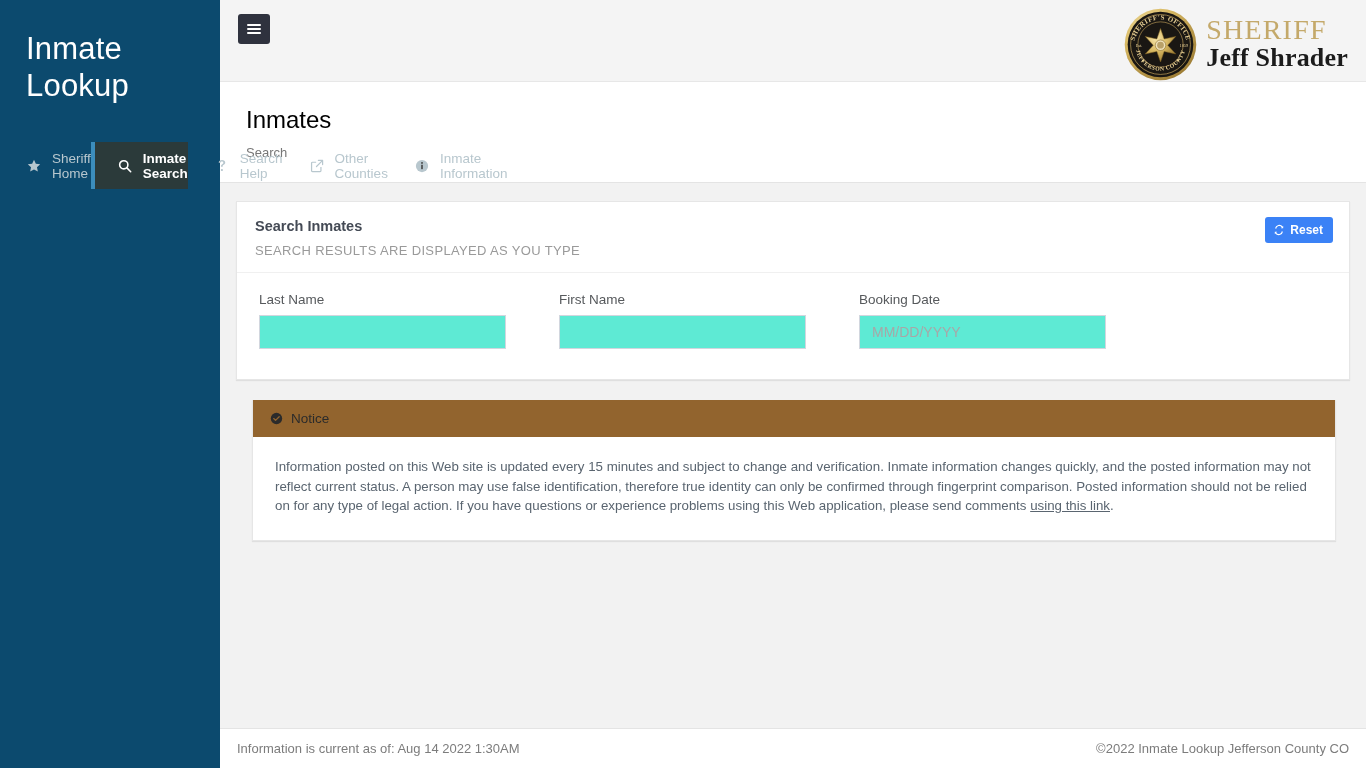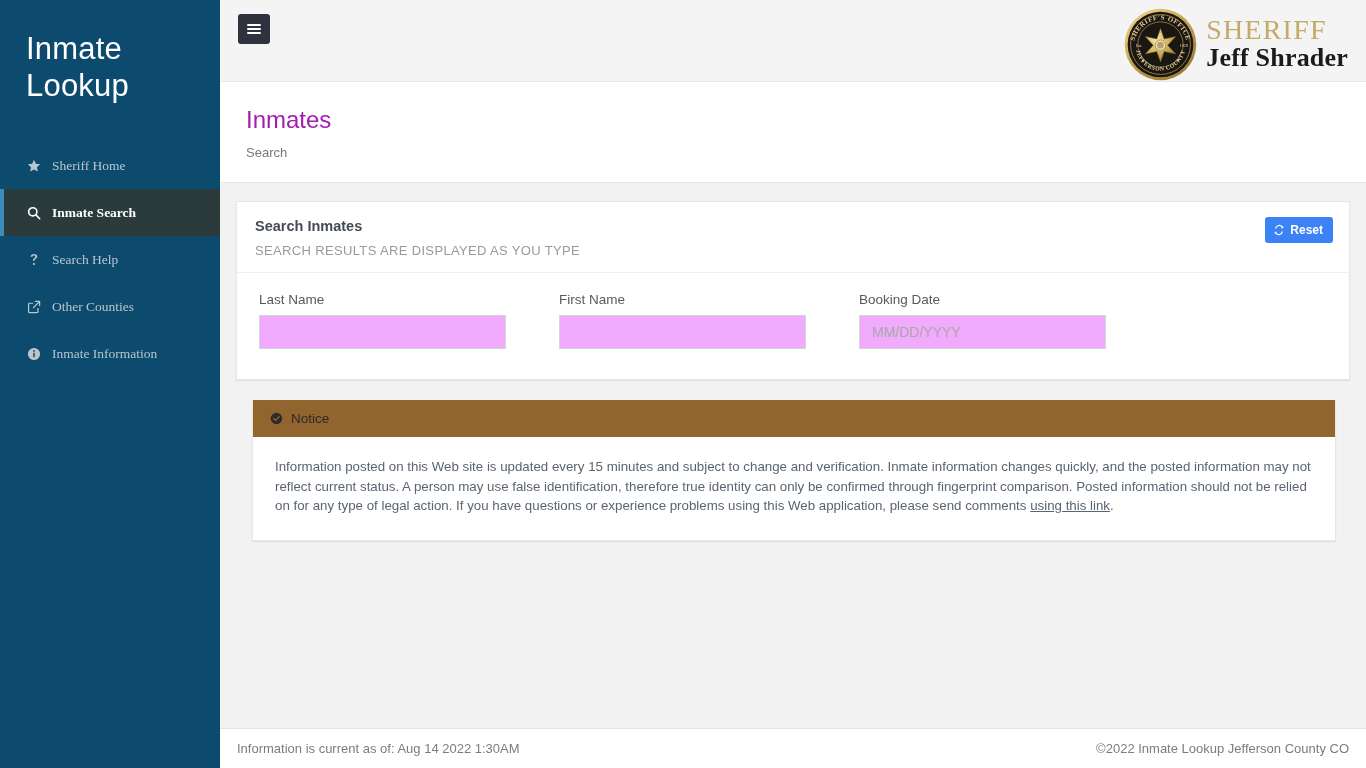--- a/index.html
+++ b/index.html
@@ -35,22 +35,20 @@
   .brand-line {
     font-size: 31px;
     line-height: 37px;
     color: #ffffff;
     font-weight: 400;
     letter-spacing: .2px;
   }
   .nav {
     margin-top: 38px;
     display: flex;
-    flex-direction: column;
-    font-family: Liberation Serif, serif;
   }
   .nav-item {
     position: relative;
     height: 47px;
     display: flex;
     align-items: center;
     padding-left: 27px;
     color: #b8c7ce;
     font-size: 13.5px;
     cursor: pointer;
@@ -162,21 +160,21 @@
 
   
   .content-header {
     background: #ffffff;
     padding: 25px 26px 22px 26px;
     border-bottom: 1px solid #e4e4e4;
   }
   .page-title {
     font-size: 24px;
     font-weight: 400;
-    color: #a21caf;
+    color: #000000;
     margin: 0 0 12px 0;
     line-height: 1.1;
   }
   .breadcrumb {
     font-size: 13px;
     color: #777777;
   }
 
   
   .content-body {
@@ -251,21 +249,21 @@
     font-weight: 400;
   }
   .field-input {
     height: 34px;
     border: 1px solid #d2d6de;
     border-radius: 0;
     padding: 6px 12px;
     font-size: 14px;
     color: #555555;
     font-family: "Liberation Sans", sans-serif;
-    background: #f0abfc;
+    background: #5eead4;
     outline: none;
     width: 100%;
   }
   .field-input::placeholder { color: #a7a7a7; }
 
   
   .notice {
     margin: 0 0 0 16px;
     width: 1084px;
     border: 1px solid #e6e6e6;

